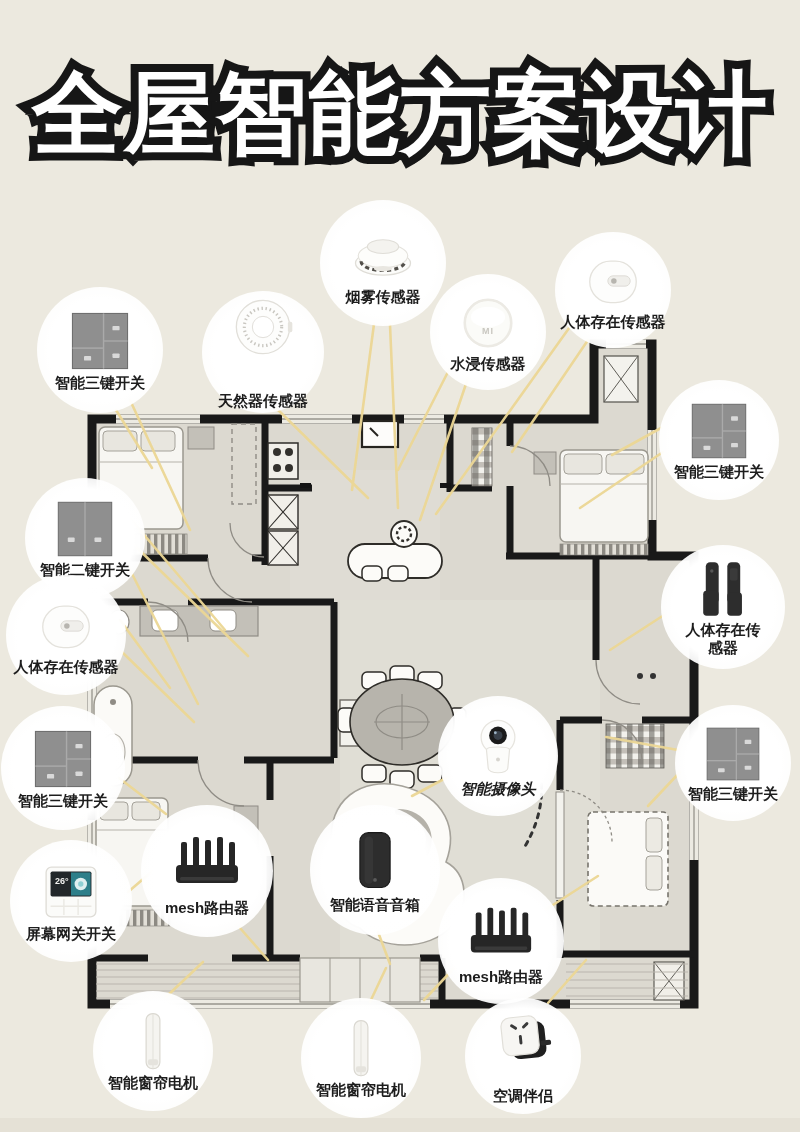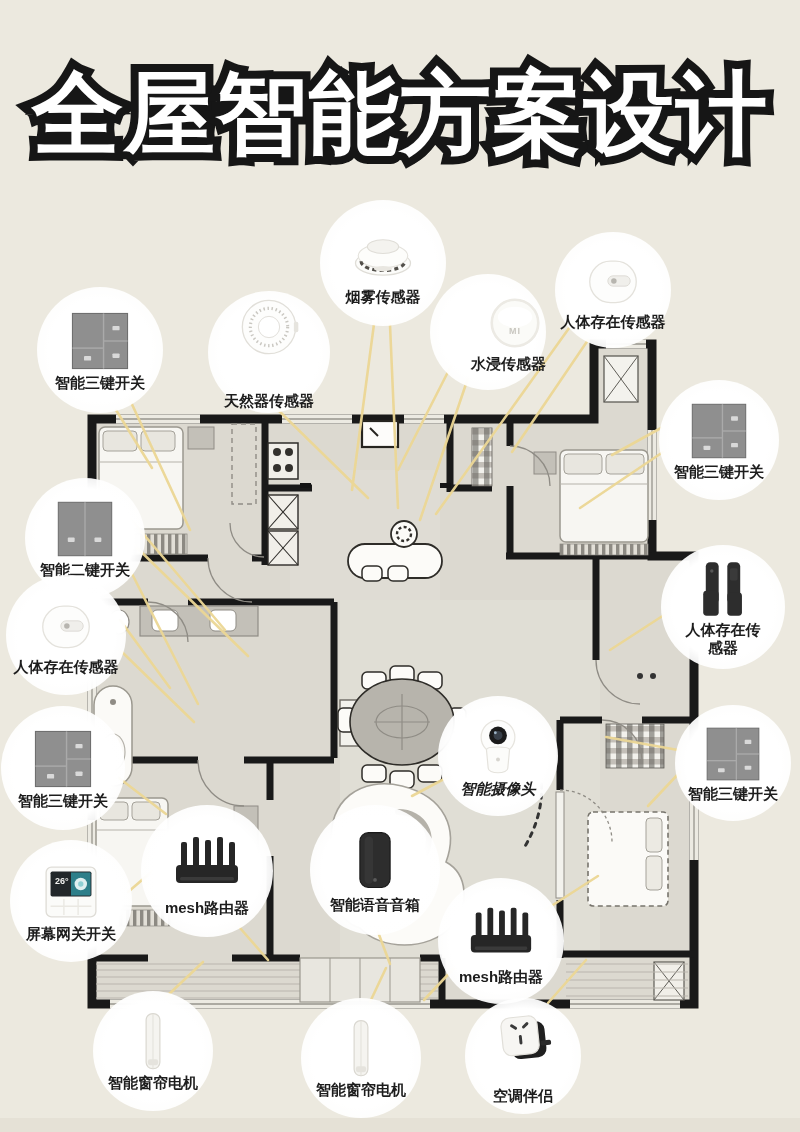--- a/index.html
+++ b/index.html
@@ -417,35 +417,35 @@
     </g>
   </svg>
 
   <div class="callout" style="left:37px;top:287px;width:126px;height:126px;">
     <svg class="dev" width="64" height="64">
         <use href="#sym-switch3"></use>
       </svg>
     <div class="lbl">智能三键开关</div>
   </div>
 
-  <div class="callout" style="left:208px;top:291px;width:122px;height:122px;gap:32px;">
+  <div class="callout" style="left:202px;top:291px;width:122px;height:122px;gap:32px;">
     <svg class="dev" width="64" height="64">
         <use href="#sym-gas"></use>
       </svg>
     <div class="lbl">天然器传感器</div>
   </div>
 
   <div class="callout" style="left:320px;top:200px;width:126px;height:126px;">
     <svg class="dev" width="66" height="66">
         <use href="#sym-smoke"></use>
       </svg>
     <div class="lbl">烟雾传感器</div>
   </div>
 
-  <div class="callout" style="left:430px;top:274px;width:116px;height:116px;align-items:flex-end;">
+  <div class="callout" style="left:430px;top:274px;width:116px;height:116px;">
     <span class="devwrap">
       <svg class="dev" width="62" height="62">
           <use href="#sym-water"></use>
         </svg>
       <span class="mi-text">MI</span>
     </span>
     <div class="lbl">水浸传感器</div>
   </div>
 
   <div class="callout" style="left:555px;top:232px;width:116px;height:116px;">

